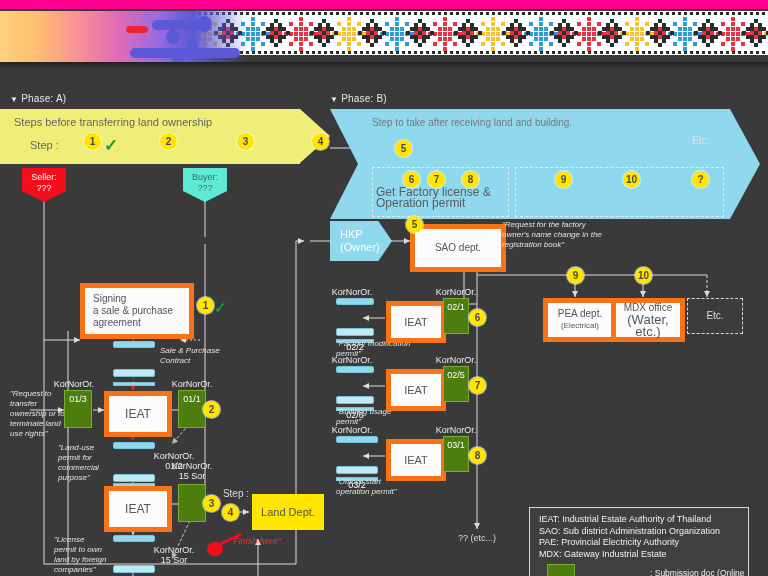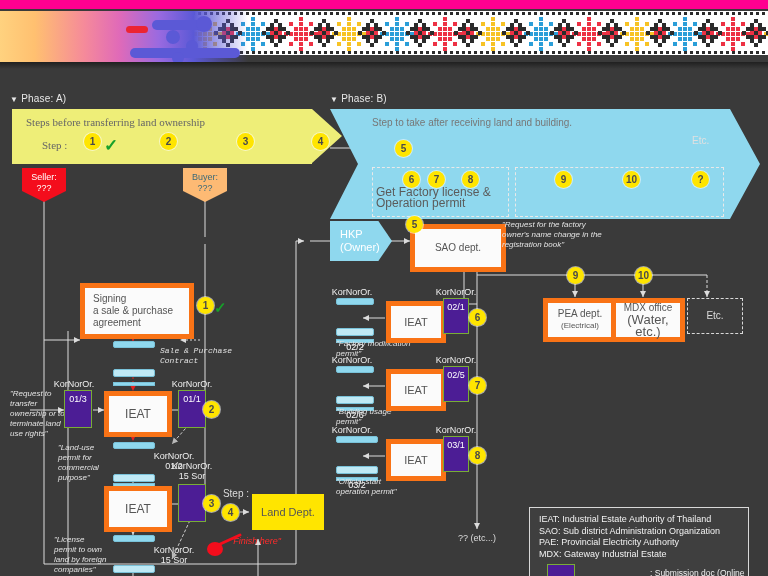--- a/index.html
+++ b/index.html
@@ -27,21 +27,21 @@
 
   
   #canvas{position:absolute;left:0;top:69px;width:768px;height:507px;}
   .abs{position:absolute;}
 
   
   .phase-label{color:#e8e8e8;font-size:10px;letter-spacing:.2px;}
   .phase-label .caret{font-size:8px;margin-right:3px;}
 
   
-  .phaseA{position:absolute;left:12px;top:40px;width:330px;height:40px;font-family:Liberation Serif, serif;}
+  .phaseA{position:absolute;left:0;top:40px;width:330px;height:40px;}
   .phaseA .body{position:absolute;left:0;top:0;width:300px;height:55px;background:#eeee78;}
   .phaseA .tip{position:absolute;left:300px;top:0;width:0;height:0;border-top:27.5px solid transparent;border-bottom:27.5px solid transparent;border-left:30px solid #eeee78;}
   .phaseA .title{position:absolute;left:14px;top:7px;color:#666;font-size:11px;}
   .phaseA .steplbl{position:absolute;left:30px;top:30px;color:#666;font-size:11px;}
 
   
   .phaseB{position:absolute;left:330px;top:40px;width:430px;height:110px;}
   .phaseB .shape{position:absolute;left:0;top:0;width:430px;height:110px;}
   .phaseB .title{position:absolute;left:42px;top:8px;color:#777;font-size:10px;}
   .phaseB .group{position:absolute;border:1px dashed #e9e9e9;}
@@ -58,29 +58,29 @@
         display:flex;align-items:center;justify-content:center;text-align:center;line-height:12px;}
   .wbox.left{justify-content:flex-start;padding-left:8px;text-align:left;}
   .wbox.dash{background:#3c3c3c;border:1px dashed #d9d9d9;color:#ddd;}
   .ybox{position:absolute;background:#ffe500;color:#555;font-size:11px;display:flex;
         align-items:center;justify-content:center;}
 
   
   .pent{position:absolute;color:#fff;font-size:9px;line-height:11px;text-align:center;padding-top:4px;
         box-sizing:border-box;clip-path:polygon(0 0,100% 0,100% 68%,50% 100%,0 68%);}
   .pent.seller{background:#f40d1c;}
-  .pent.buyer{background:#fdba74;color:#3c6a78;}
+  .pent.buyer{background:#5eead4;color:#3c6a78;}
 
   
   .chev{position:absolute;background:#8fd8ee;color:#fff;font-size:11px;line-height:13px;
         display:flex;flex-direction:column;align-items:flex-start;justify-content:center;padding-left:10px;
         box-sizing:border-box;clip-path:polygon(0 0,78% 0,100% 50%,78% 100%,0 100%);}
 
   
-  .gdoc{position:absolute;background:#4c1d95;border:1px solid #79ad36;color:#fff;font-size:9px;
+  .gdoc{position:absolute;background:#4d7c0f;border:1px solid #79ad36;color:#fff;font-size:9px;
         text-align:center;padding-top:3px;box-sizing:border-box;}
   
   .scroll{position:absolute;}
   .scroll .mid{position:absolute;left:0;top:5px;right:0;bottom:7px;background:#8fd8ee;border:1px solid #79c2d9;
         color:#fff;font-size:9px;text-align:center;padding-top:2px;box-sizing:border-box;margin-top:36px;}
   .scroll .top{position:absolute;left:0;top:0;width:100%;height:7px;background:#8fd8ee;border:1px solid #79c2d9;box-sizing:border-box;border-radius:2px;}
   .scroll .bot{position:absolute;left:0;bottom:0;width:100%;height:8px;background:#bfe9f5;border:1px solid #79c2d9;box-sizing:border-box;border-radius:2px;}
 
   .caption{position:absolute;color:#e2e2e2;font-size:8px;font-style:italic;line-height:10px;}
   .lbl{position:absolute;color:#efefef;font-size:9px;line-height:10px;text-align:center;}
@@ -411,21 +411,21 @@
 a sale &amp; purchase
 agreement</div>
   <div class="step" style="left:197px;top:228px;">1</div>
   <div class="abs" style="left:214px;top:230px;color:#17a02a;font-size:15px;font-weight:bold;">✓</div>
 
   <div class="scroll" style="left:113px;top:272px;width:42px;height:36px;">
     <div class="top"></div>
     <div class="mid"></div>
     <div class="bot"></div>
   </div>
-  <div class="caption" style="left:160px;top:277px;width:86px;white-space:pre-line;font-family:Liberation Mono, monospace;">Sale &amp; Purchase
+  <div class="caption" style="left:160px;top:277px;width:86px;white-space:pre-line;">Sale &amp; Purchase
 Contract</div>
 
   <div class="caption" style="left:10px;top:320px;width:58px;white-space:pre-line;">"Request to
 transfer
 ownership or to
 terminate land
 use rights"</div>
 
   <div class="lbl" style="left:50px;top:310px;width:48px;">KorNorOr.</div>
   <div class="gdoc" style="left:64px;top:321px;width:28px;height:38px;">01/3</div>

